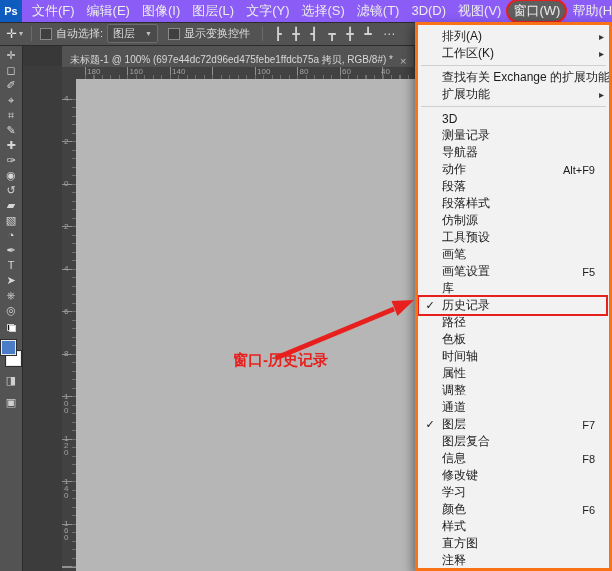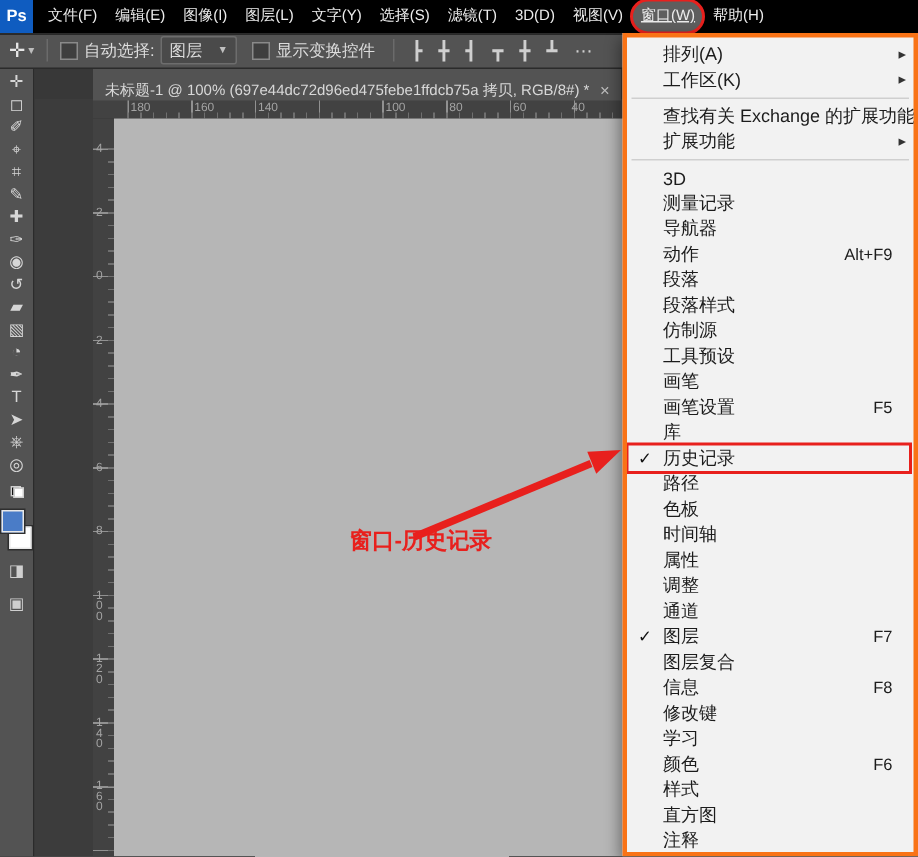--- a/index.html
+++ b/index.html
@@ -1,27 +1,27 @@
 <!DOCTYPE html>
 <html style="--accent: #e8201d;"><head>
 <meta charset="utf-8">
 <style>
   html,body{margin:0;padding:0;background:#262626;}
   .app{position:relative;width:612px;height:571px;overflow:hidden;
        font-family:"Liberation Sans","DejaVu Sans",sans-serif;
        background:#3c3c3c;-webkit-font-smoothing:antialiased;}
 
   
-  .menubar{position:absolute;left:0;top:0;right:0;height:22px;background:#000000;
+  .menubar{position:absolute;left:0;top:0;right:0;height:22px;background:#8b5cf6;
            display:flex;align-items:center;border-bottom:1px solid #2b2b2b;z-index:30;}
   .ps-logo{width:22px;height:22px;background:#0f5cc0;color:#fff;font-size:11px;font-weight:bold;
            display:flex;align-items:center;justify-content:center;flex:0 0 auto;}
   .mb-items{display:flex;align-items:center;height:100%;margin-left:4px;}
-  .mb-item{color:#ececec;font-size:10px;padding:0 6px;line-height:22px;white-space:nowrap;cursor:default;}
-  .mb-annotated{outline:2px solid var(--accent);outline-offset:-1px;border-radius:11px;background:#5e5e5e;text-decoration:underline;}
+  .mb-item{color:#ececec;font-size:13px;padding:0 6px;line-height:22px;white-space:nowrap;cursor:default;}
+  .mb-annotated{outline:2px solid var(--accent);outline-offset:-1px;border-radius:11px;background:#5e5e5e;}
 
   
   .optionsbar{position:absolute;left:0;top:22px;right:0;height:23px;background:#535353;
               border-bottom:1px solid #2b2b2b;display:flex;align-items:center;z-index:20;
               color:#dcdcdc;font-size:11px;}
   .ob-toolicon{margin-left:6px;font-size:13px;color:#e6e6e6;}
   .ob-caret{font-size:8px;color:#bdbdbd;margin-left:2px;}
   .ob-sep{width:1px;height:15px;background:#6b6b6b;margin:0 8px;flex:0 0 auto;}
   .checkbox{width:10px;height:10px;border:1px solid #8a8a8a;background:#3f3f3f;margin-right:4px;flex:0 0 auto;}
   .ob-label{margin-right:4px;white-space:nowrap;}

